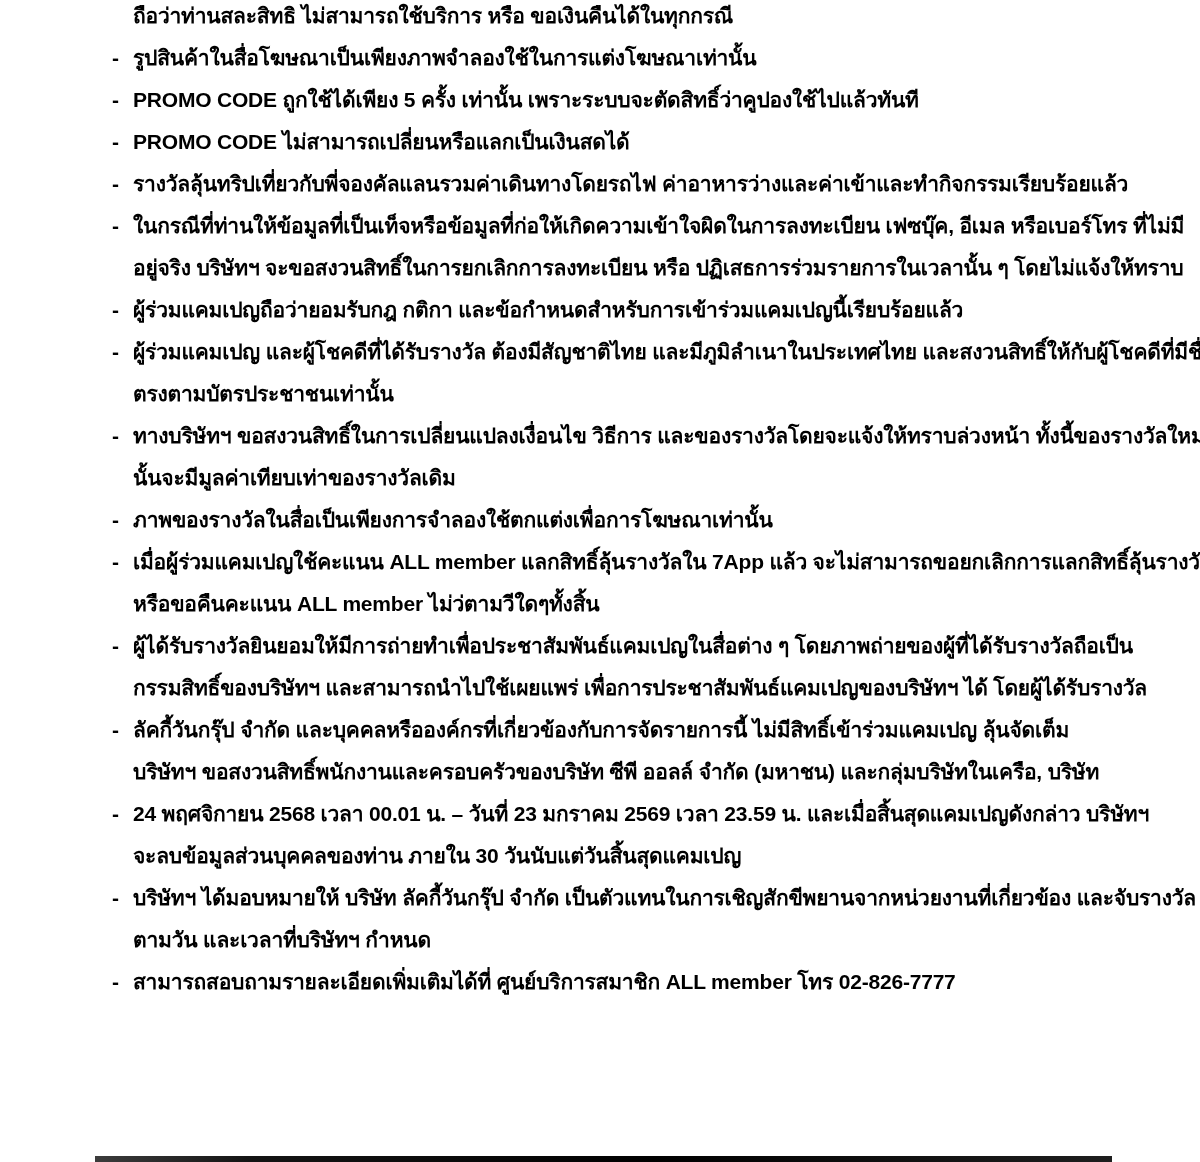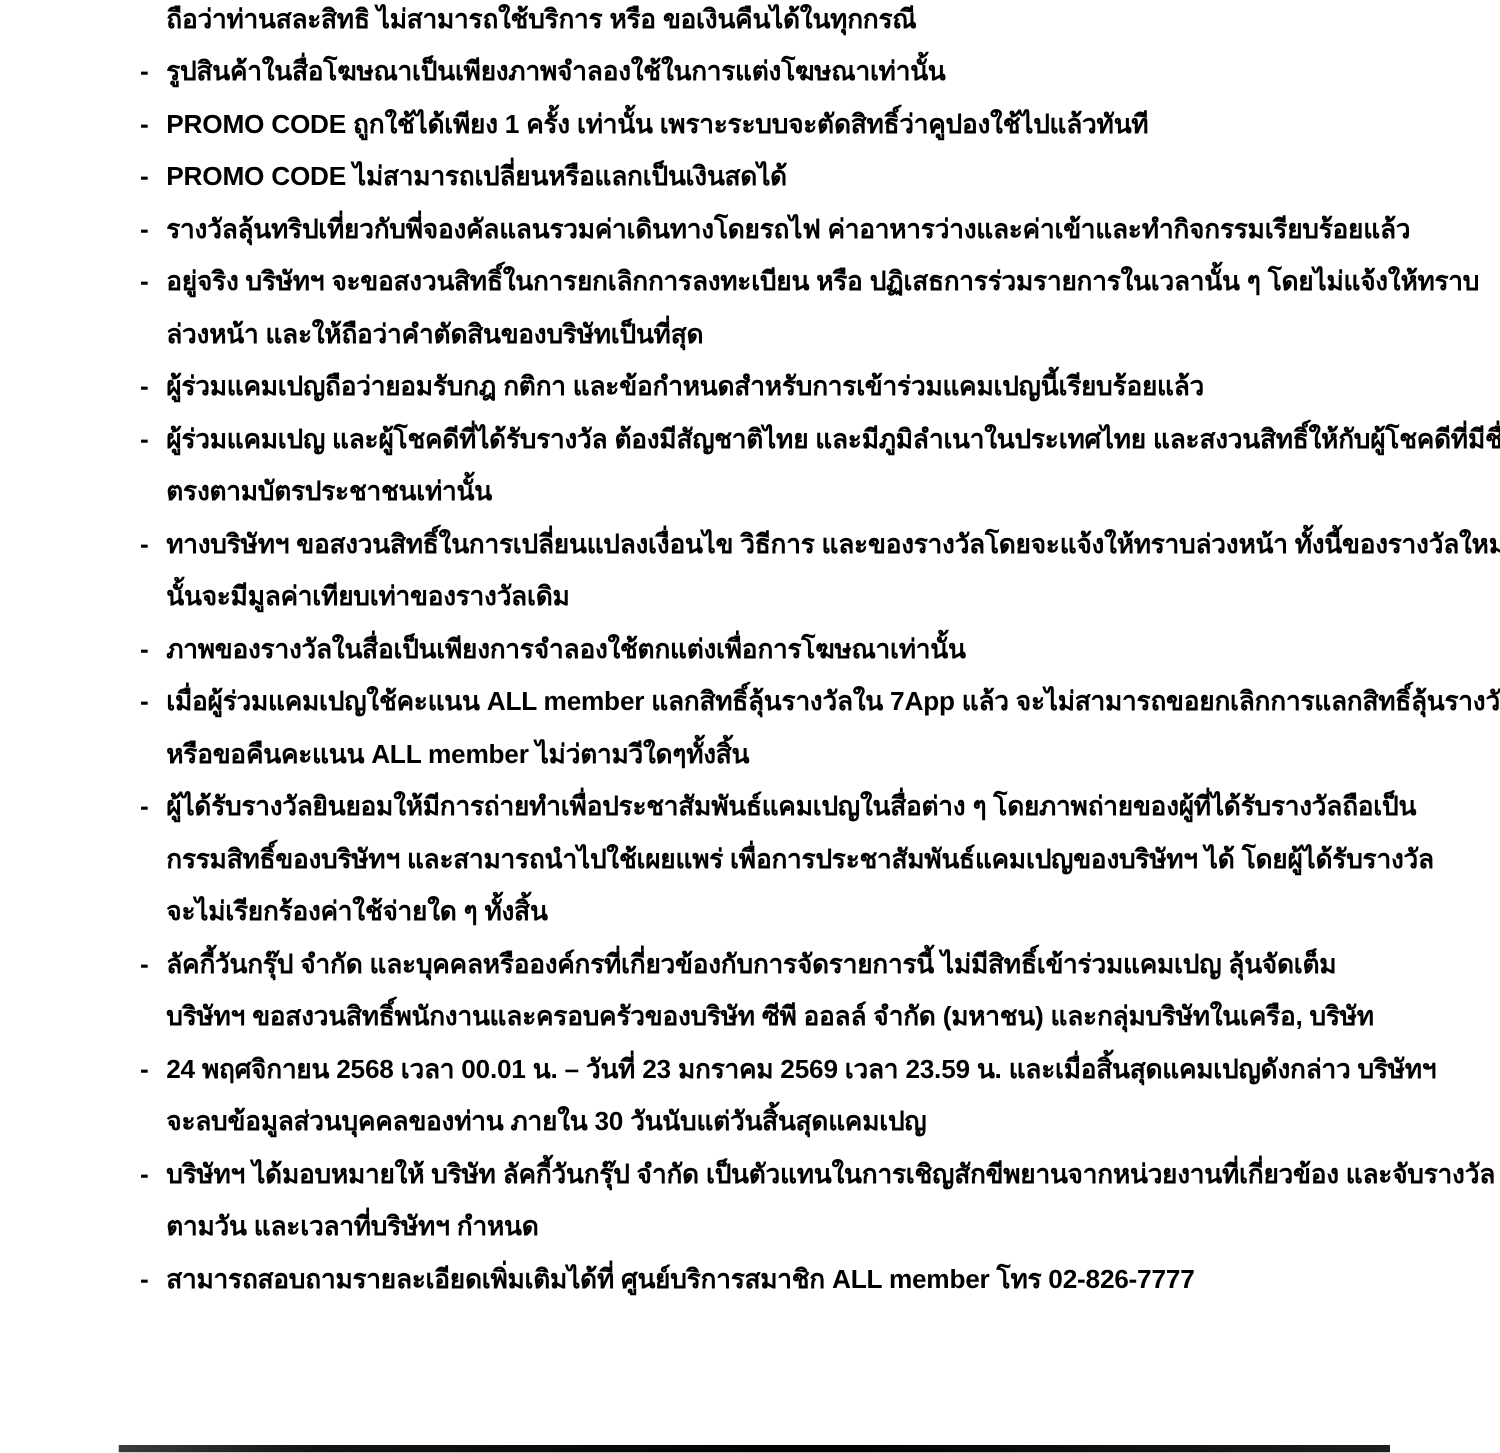--- a/index.html
+++ b/index.html
@@ -48,37 +48,37 @@
 
   <div class="line">ถือว่าท่านสละสิทธิ ไม่สามารถใช้บริการ หรือ ขอเงินคืนได้ในทุกกรณี</div>
 
   <div class="bullet">
     <span class="dash">-</span>
     <div class="line">รูปสินค้าในสื่อโฆษณาเป็นเพียงภาพจำลองใช้ในการแต่งโฆษณาเท่านั้น</div>
   </div>
 
   <div class="bullet">
     <span class="dash">-</span>
-    <div class="line">PROMO CODE ถูกใช้ได้เพียง 1 ครั้ง เท่านั้น เพราะระบบจะตัดสิทธิ์ว่าคูปองใช้ไปแล้วทันที</div>
+    <div class="line">PROMO CODE ถูกใช้ได้เพียง 5 ครั้ง เท่านั้น เพราะระบบจะตัดสิทธิ์ว่าคูปองใช้ไปแล้วทันที</div>
   </div>
 
   <div class="bullet">
     <span class="dash">-</span>
     <div class="line">PROMO CODE ไม่สามารถเปลี่ยนหรือแลกเป็นเงินสดได้</div>
   </div>
 
   <div class="bullet">
     <span class="dash">-</span>
     <div class="line">รางวัลลุ้นทริปเที่ยวกับพี่จองคัลแลนรวมค่าเดินทางโดยรถไฟ ค่าอาหารว่างและค่าเข้าและทำกิจกรรมเรียบร้อยแล้ว</div>
   </div>
 
   <div class="bullet">
     <span class="dash">-</span>
+    <div class="line">ในกรณีที่ท่านให้ข้อมูลที่เป็นเท็จหรือข้อมูลที่ก่อให้เกิดความเข้าใจผิดในการลงทะเบียน เฟซบุ๊ค, อีเมล หรือเบอร์โทร ที่ไม่มี</div>
     <div class="line">อยู่จริง บริษัทฯ จะขอสงวนสิทธิ์ในการยกเลิกการลงทะเบียน หรือ ปฏิเสธการร่วมรายการในเวลานั้น ๆ โดยไม่แจ้งให้ทราบ</div>
-    <div class="line">ล่วงหน้า และให้ถือว่าคำตัดสินของบริษัทเป็นที่สุด</div>
   </div>
 
   <div class="bullet">
     <span class="dash">-</span>
     <div class="line">ผู้ร่วมแคมเปญถือว่ายอมรับกฎ กติกา และข้อกำหนดสำหรับการเข้าร่วมแคมเปญนี้เรียบร้อยแล้ว</div>
   </div>
 
   <div class="bullet">
     <span class="dash">-</span>
     <div class="line">ผู้ร่วมแคมเปญ และผู้โชคดีที่ได้รับรางวัล ต้องมีสัญชาติไทย และมีภูมิลำเนาในประเทศไทย และสงวนสิทธิ์ให้กับผู้โชคดีที่มีชื่อ</div>
@@ -99,21 +99,20 @@
   <div class="bullet">
     <span class="dash">-</span>
     <div class="line">เมื่อผู้ร่วมแคมเปญใช้คะแนน ALL member แลกสิทธิ์ลุ้นรางวัลใน 7App แล้ว จะไม่สามารถขอยกเลิกการแลกสิทธิ์ลุ้นรางวัล</div>
     <div class="line">หรือขอคืนคะแนน ALL member ไม่ว่ตามวีใดๆทั้งสิ้น</div>
   </div>
 
   <div class="bullet">
     <span class="dash">-</span>
     <div class="line">ผู้ได้รับรางวัลยินยอมให้มีการถ่ายทำเพื่อประชาสัมพันธ์แคมเปญในสื่อต่าง ๆ โดยภาพถ่ายของผู้ที่ได้รับรางวัลถือเป็น</div>
     <div class="line">กรรมสิทธิ์ของบริษัทฯ และสามารถนำไปใช้เผยแพร่ เพื่อการประชาสัมพันธ์แคมเปญของบริษัทฯ ได้ โดยผู้ได้รับรางวัล</div>
-    <div class="line">จะไม่เรียกร้องค่าใช้จ่ายใด ๆ ทั้งสิ้น</div>
   </div>
 
   <div class="bullet">
     <span class="dash">-</span>
     <div class="line">ลัคกี้วันกรุ๊ป จำกัด และบุคคลหรือองค์กรที่เกี่ยวข้องกับการจัดรายการนี้ ไม่มีสิทธิ์เข้าร่วมแคมเปญ ลุ้นจัดเต็ม</div>
     <div class="line">บริษัทฯ ขอสงวนสิทธิ์พนักงานและครอบครัวของบริษัท ซีพี ออลล์ จำกัด (มหาชน) และกลุ่มบริษัทในเครือ, บริษัท</div>
   </div>
 
   <div class="bullet">
     <span class="dash">-</span>

